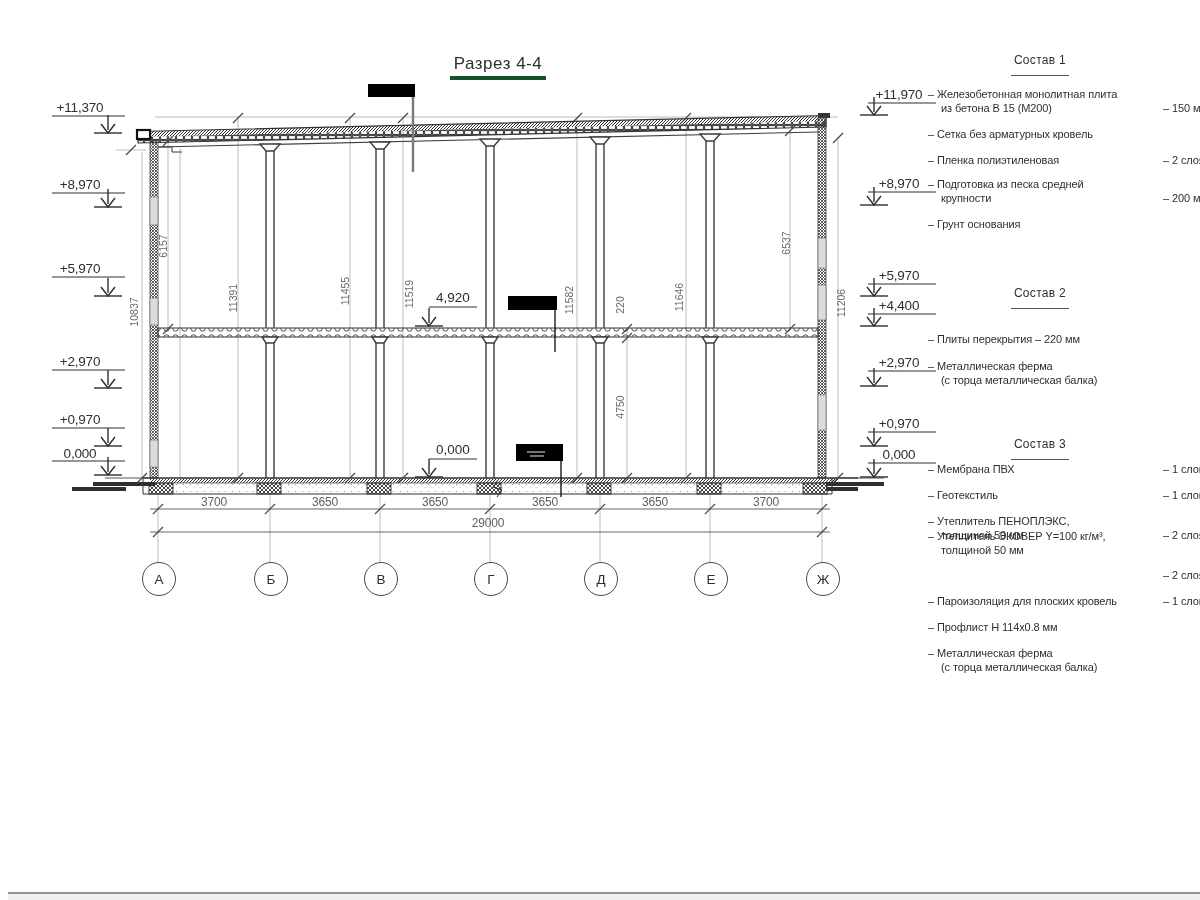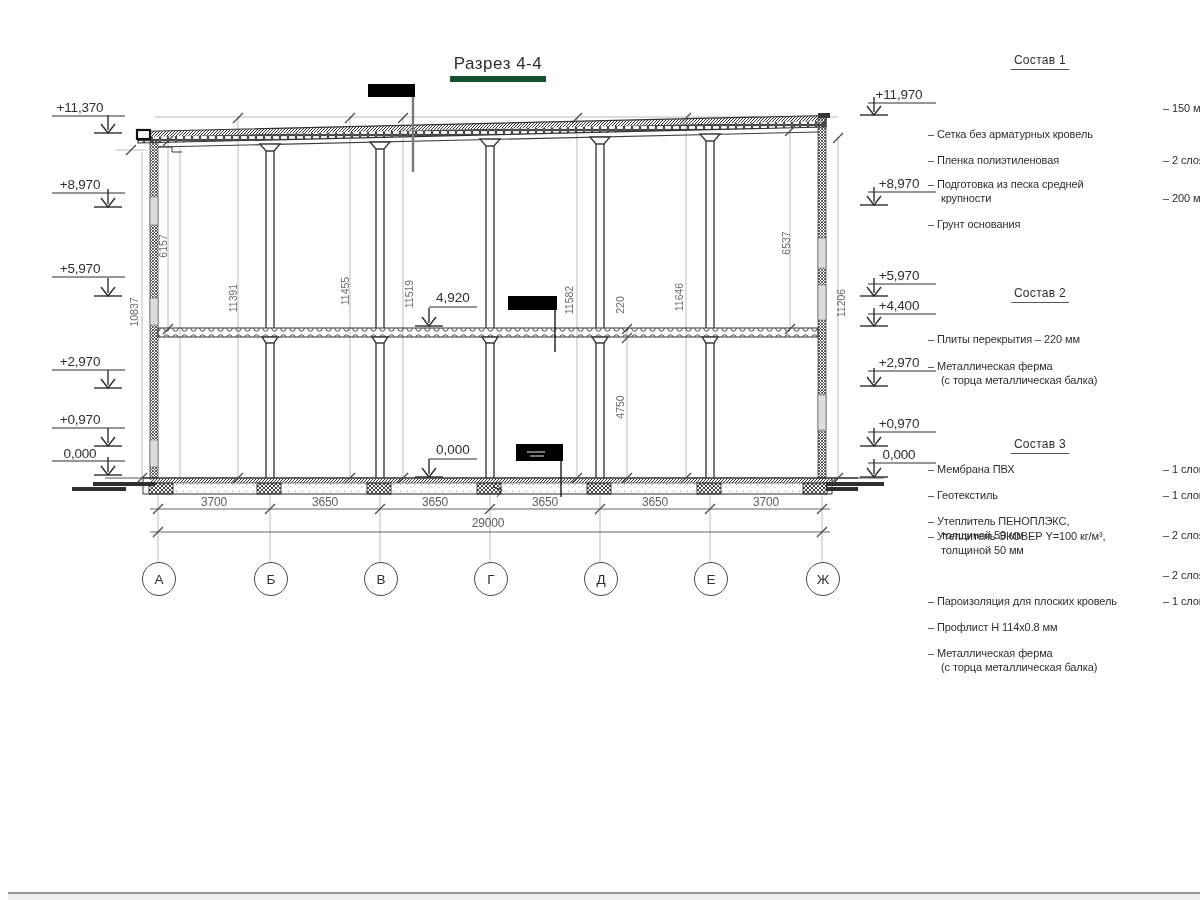--- a/index.html
+++ b/index.html
@@ -1,30 +1,30 @@
 <!DOCTYPE html>
 <html><head>
 <meta charset="utf-8">
 <style>
   html,body{margin:0;padding:0;background:#fff;}
   .canvas{position:relative;width:1200px;height:900px;background:#ffffff;overflow:hidden;
           font-family:"Liberation Sans",sans-serif;color:#3c3c3c;}
   .abs{position:absolute;}
   .title{left:408px;top:54px;width:180px;text-align:center;font-size:17px;letter-spacing:0.5px;color:#2e2e2e;}
-  .title span{border-bottom:6px solid #14532d;padding:0 4px 3px 4px;}
+  .title span{border-bottom:4px solid #14532d;padding:0 4px 3px 4px;}
   .elev{font-size:13.5px;letter-spacing:-0.2px;color:#2f2f2f;white-space:nowrap;}
   .elev-left{left:44px;width:72px;text-align:center;}
   .elev-right{left:868px;width:62px;text-align:center;}
   .imark{font-size:13.5px;color:#2f2f2f;width:52px;text-align:center;}
   .vdim{font-size:10.5px;color:#6a6a6a;transform:translate(-50%,-50%) rotate(-90deg);white-space:nowrap;letter-spacing:0px;}
   .hdim{font-size:12px;color:#5f5f5f;width:70px;text-align:center;letter-spacing:-0.2px;}
   .axis-circle{width:32px;height:32px;border:1px solid #4a4a4a;border-radius:50%;background:#fff;
                display:flex;align-items:center;justify-content:center;font-size:13.5px;color:#2f2f2f;}
   .comp-head{width:160px;text-align:center;font-size:12px;color:#2e2e2e;letter-spacing:0.3px;}
-  .comp-head span{border-bottom:1px solid #555;padding:0 3px 2px 3px;}
+  .comp-head span{border-bottom:1px solid #555;padding:0 3px 8px 3px;}
   .comp-item{left:928px;width:232px;font-size:11px;line-height:13.5px;color:#2e2e2e;
              white-space:pre-line;padding-left:13px;text-indent:-13px;letter-spacing:-0.1px;}
   .comp-value{left:1163px;width:90px;font-size:11px;color:#2e2e2e;white-space:nowrap;letter-spacing:-0.1px;}
 </style>
 </head>
 <body>
 
 <div class="canvas">
 
   <svg width="1200" height="900" viewBox="0 0 1200 900" class="abs" style="left:0;top:0">
@@ -302,20 +302,22 @@
       <span>Д</span>
     </div>
   <div class="abs axis-circle" style="left:694px;top:562px">
       <span>Е</span>
     </div>
   <div class="abs axis-circle" style="left:806px;top:562px">
       <span>Ж</span>
     </div>
 
   <div class="abs comp-head" style="left:960px;top:53px"><span>Состав 1</span></div>
+  <div class="abs comp-item" style="top:88px">– Железобетонная  монолитная плита
+из бетона В 15 (М200)</div>
   <div class="abs comp-value" style="top:102px">– 150 мм</div>
   <div class="abs comp-item" style="top:128px">– Сетка без арматурных кровель</div>
   <div class="abs comp-item" style="top:154px">– Пленка полиэтиленовая</div>
   <div class="abs comp-value" style="top:154px">– 2 слоя</div>
   <div class="abs comp-item" style="top:178px">– Подготовка из песка средней
 крупности</div>
   <div class="abs comp-value" style="top:192px">– 200 мм</div>
   <div class="abs comp-item" style="top:218px">– Грунт основания</div>
 
   <div class="abs comp-head" style="left:960px;top:286px"><span>Состав 2</span></div>

